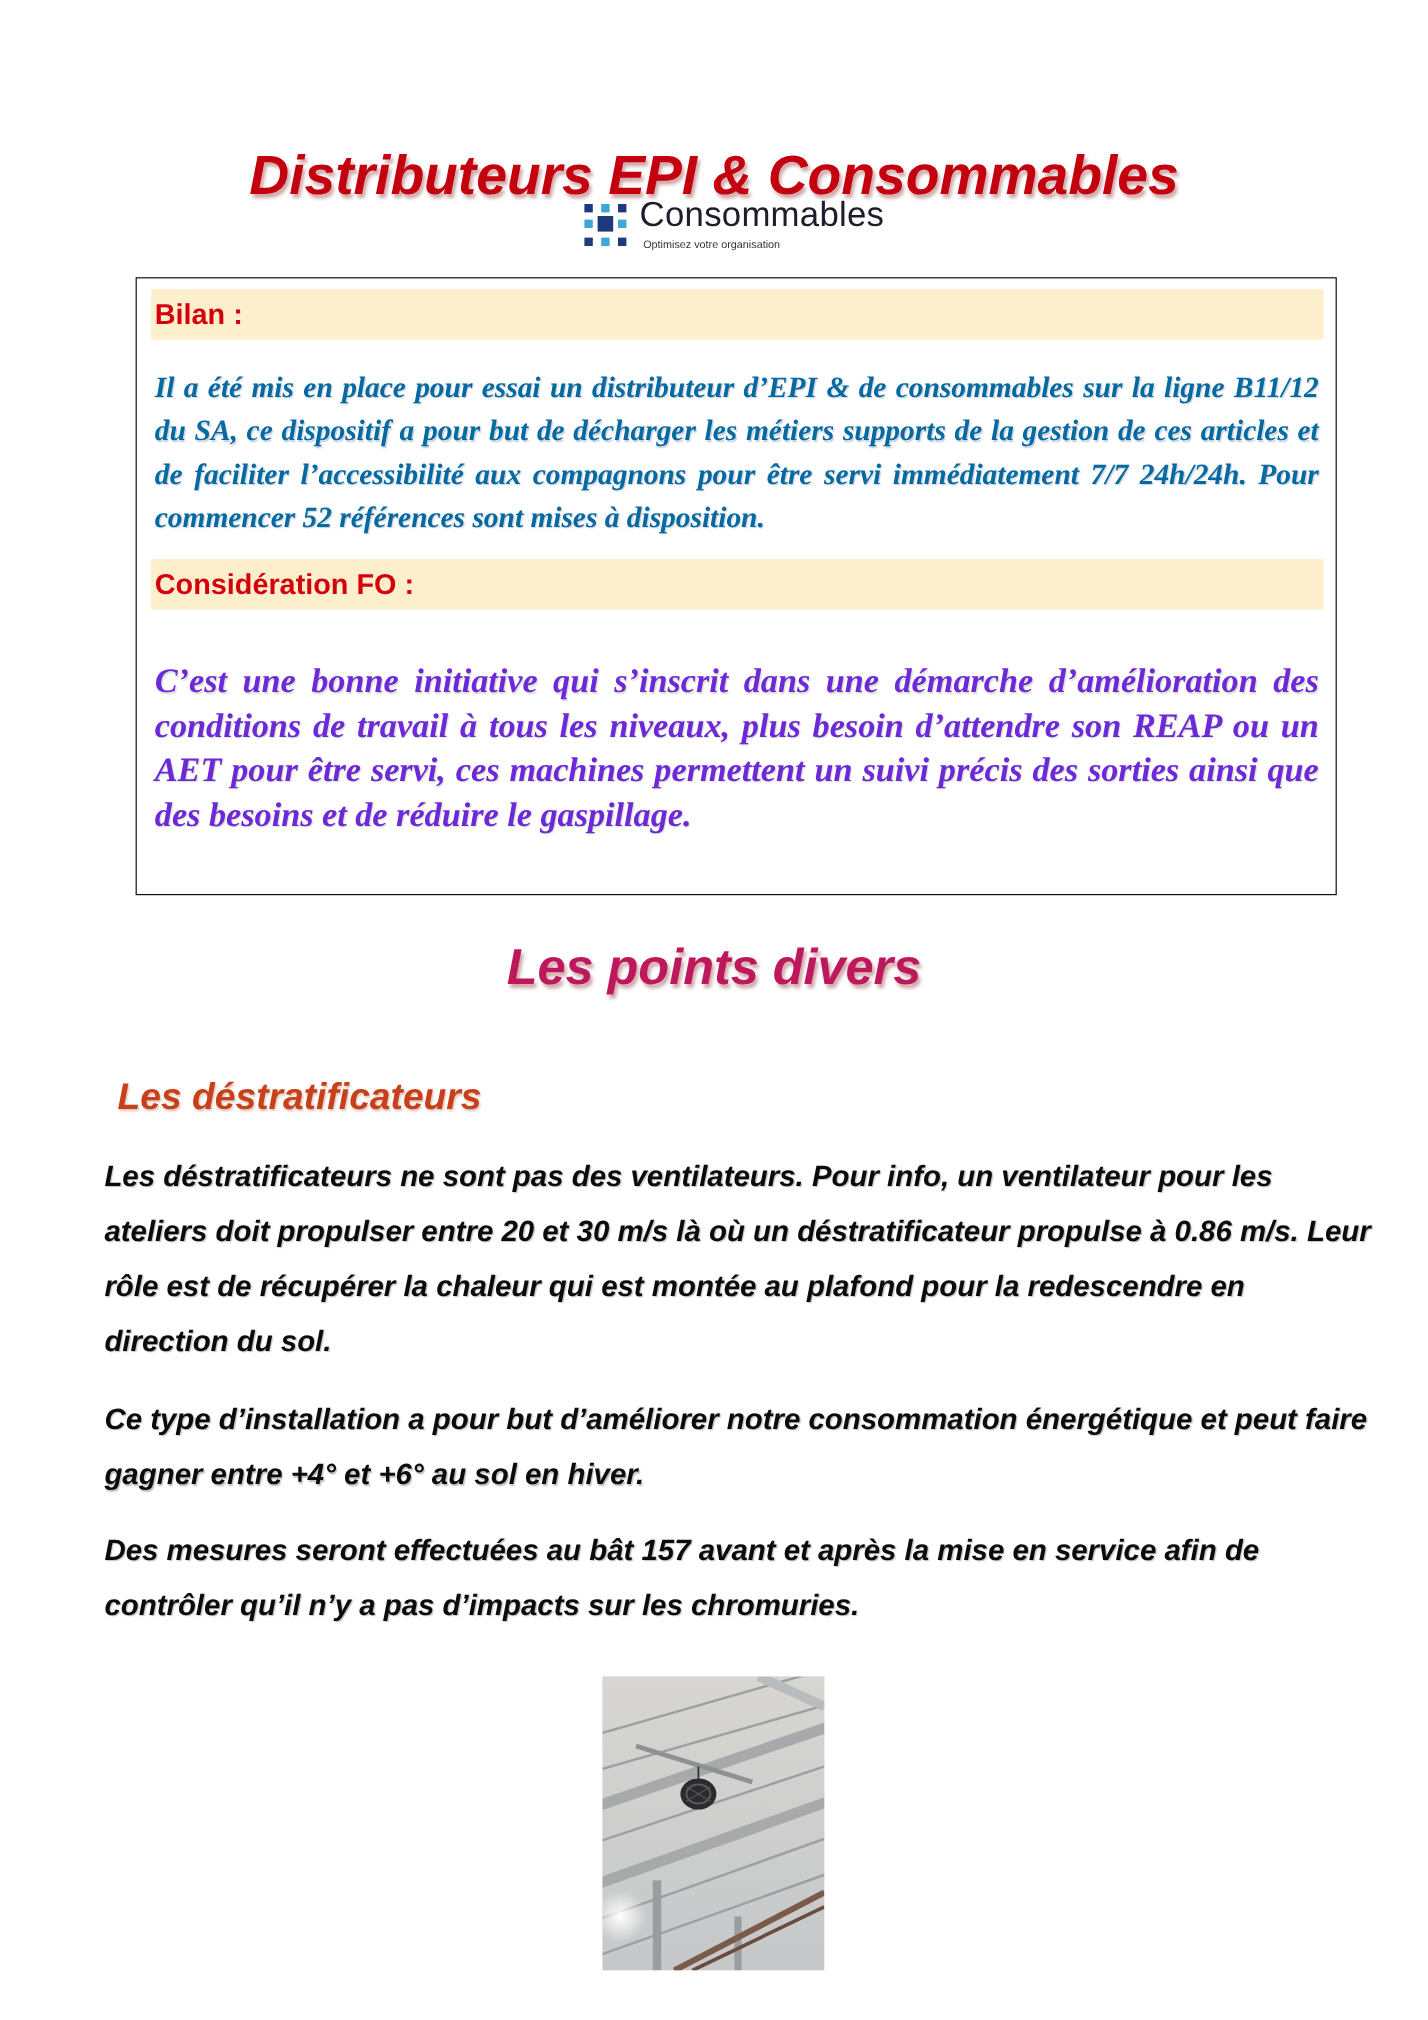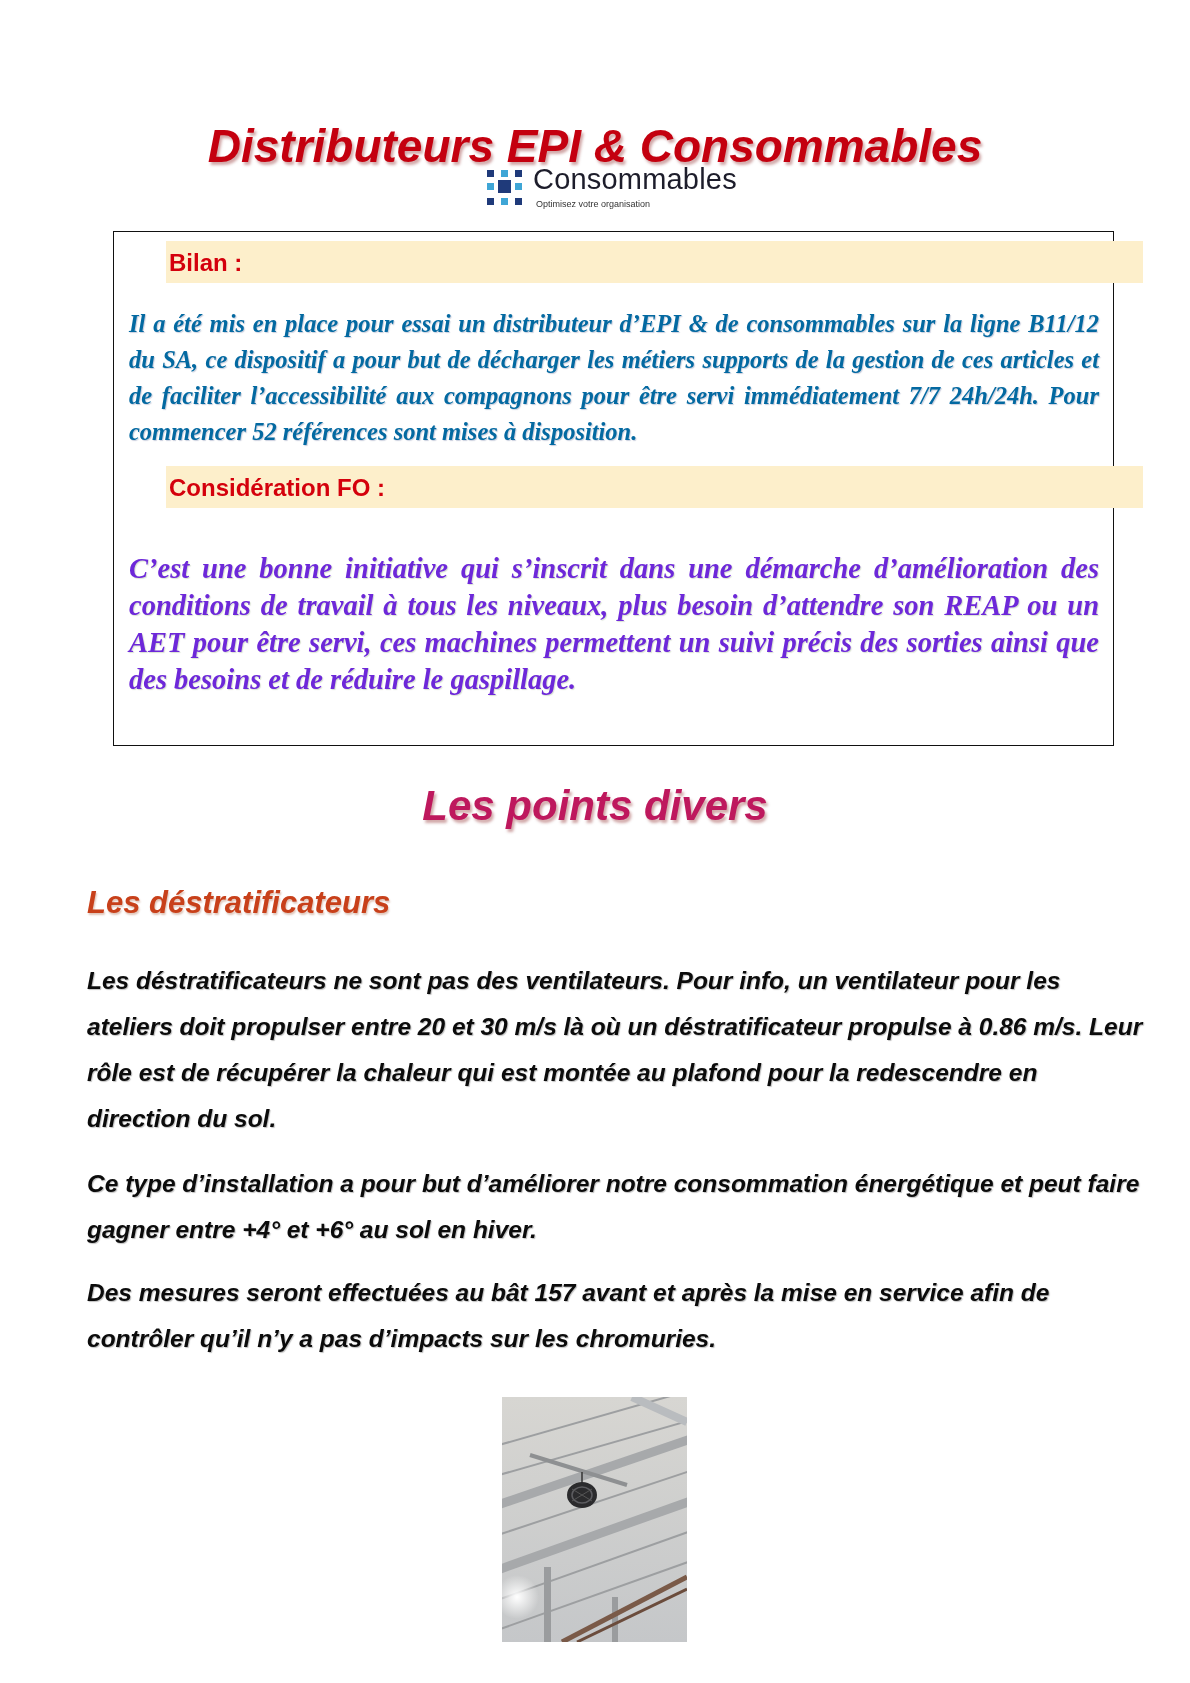--- a/index.html
+++ b/index.html
@@ -25,21 +25,20 @@
       font-family: "Liberation Sans", sans-serif; font-size: 9px; color: #333;
     }
 
     .box {
       left: 113px; top: 231px; width: 1001px; height: 515px;
       border: 1.5px solid #111; box-sizing: border-box;
     }
     .band {
       position: absolute; left: 12px; width: 977px; height: 42px;
       background: #fdefcb;
-      margin-left: 40px;
     }
     .band-label {
       position: absolute; left: 3px; top: 8px;
       font-family: "Liberation Sans", sans-serif; font-weight: bold; font-size: 24px; color: #d4000c;
     }
     .bilan-text {
       position: absolute; left: 15px; top: 74px; width: 970px;
       font-family: "Liberation Serif", serif; font-style: italic; font-weight: bold;
       font-size: 24.5px; line-height: 36px; color: #0369a1; text-align: justify;
       text-shadow: 1px 1px 1px rgba(40,60,120,0.25);
@@ -108,21 +107,21 @@
   <p class="bilan-text" style="margin:0">Il a été mis en place pour essai un distributeur d’EPI &amp; de consommables sur la ligne B11/12 du SA, ce dispositif a pour but de décharger les métiers supports de la gestion de ces articles et de faciliter l’accessibilité aux compagnons pour être servi immédiatement 7/7 24h/24h.  Pour commencer 52 références sont mises à disposition.</p>
 
   <div class="band" style="top:234px">
     <span class="band-label">Considération FO :</span>
   </div>
   <p class="fo-text" style="margin:0">C’est une bonne initiative qui s’inscrit dans une démarche d’amélioration des conditions de travail à tous les niveaux, plus besoin d’attendre son REAP ou un AET pour être servi, ces machines permettent un suivi précis des sorties ainsi que des besoins et de réduire le gaspillage.</p>
 </div>
 
 <h2 class="abs section-title" style="margin:0">Les points divers</h2>
 
-<h3 class="abs sub-title" style="margin:0">Les déstratificateurs</h3>
+<h3 class="abs sub-title" style="margin:11px">Les déstratificateurs</h3>
 
 <p class="abs para p1" style="margin:0">Les déstratificateurs ne sont pas des ventilateurs. Pour info, un ventilateur pour les ateliers doit propulser entre 20 et 30 m/s là où un déstratificateur propulse à 0.86 m/s. Leur rôle est de récupérer la chaleur qui est montée au plafond pour la redescendre en direction du sol.</p>
 <p class="abs para p2" style="margin:0">Ce type d’installation a pour but d’améliorer notre consommation énergétique et peut faire gagner entre +4° et +6° au sol en hiver.</p>
 <p class="abs para p3" style="margin:0">Des mesures seront effectuées au bât 157 avant et après la mise en service afin de contrôler qu’il n’y a pas d’impacts sur les chromuries.</p>
 
 <div class="abs photo" title="Déstratificateur suspendu au plafond d'un atelier">
   <svg width="185" height="245" viewBox="0 0 185 245" xmlns="http://www.w3.org/2000/svg">
     <defs>
       <linearGradient id="ceil" x1="0" y1="0" x2="0" y2="1">
         <stop offset="0" stop-color="#d7d6d2"></stop>

